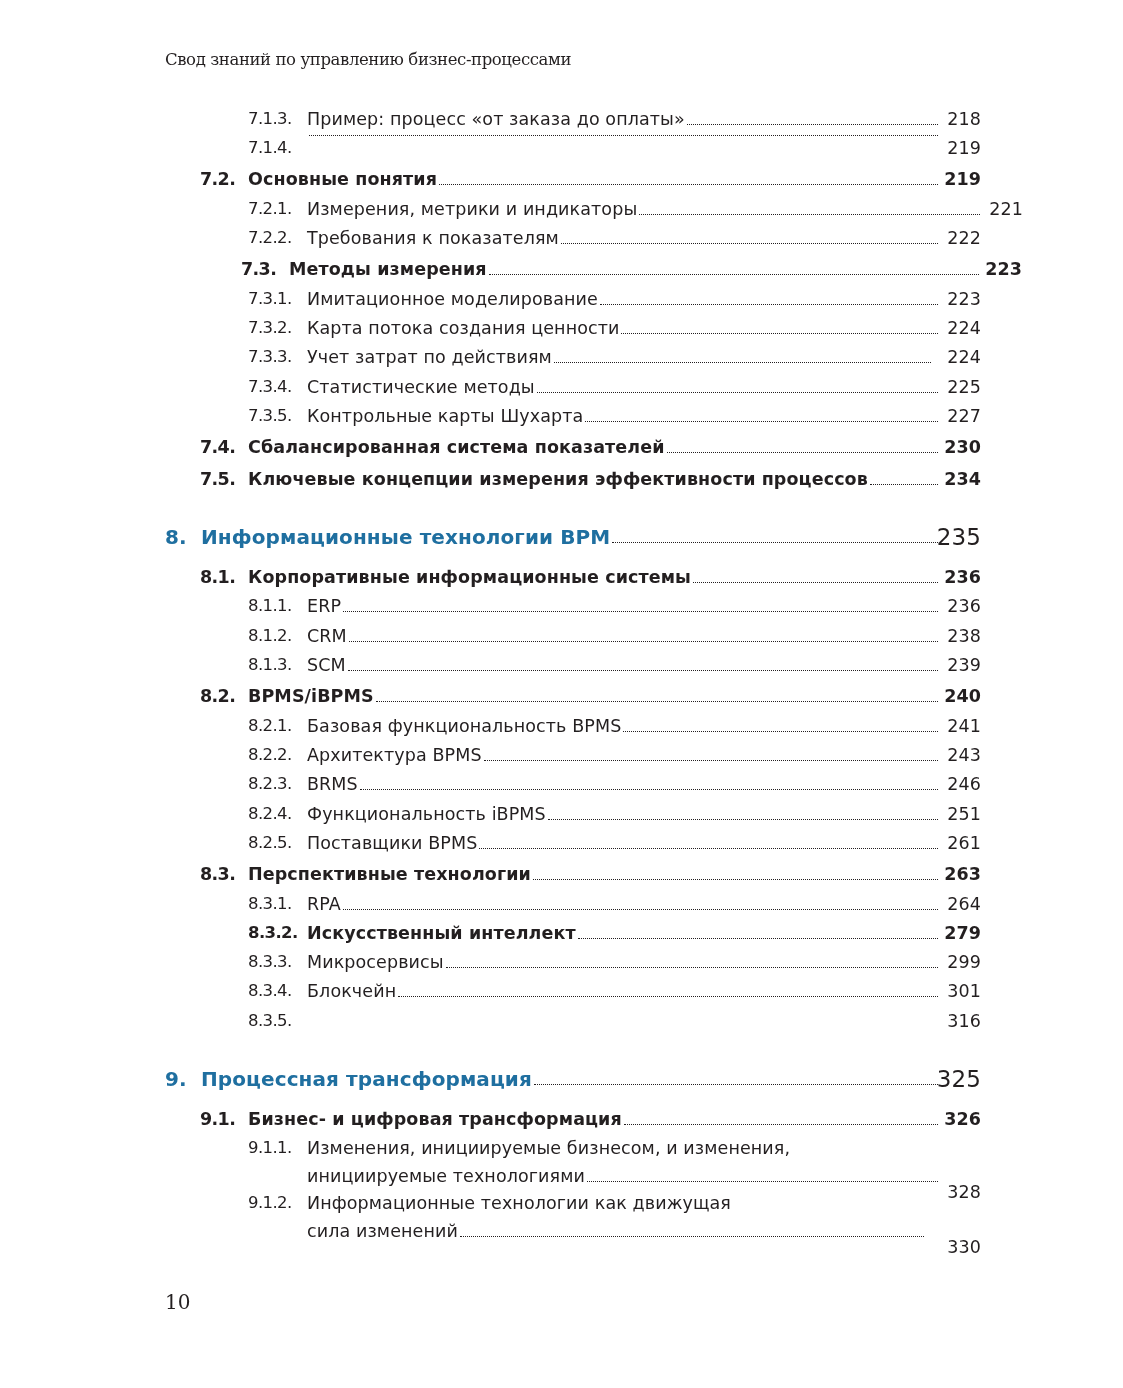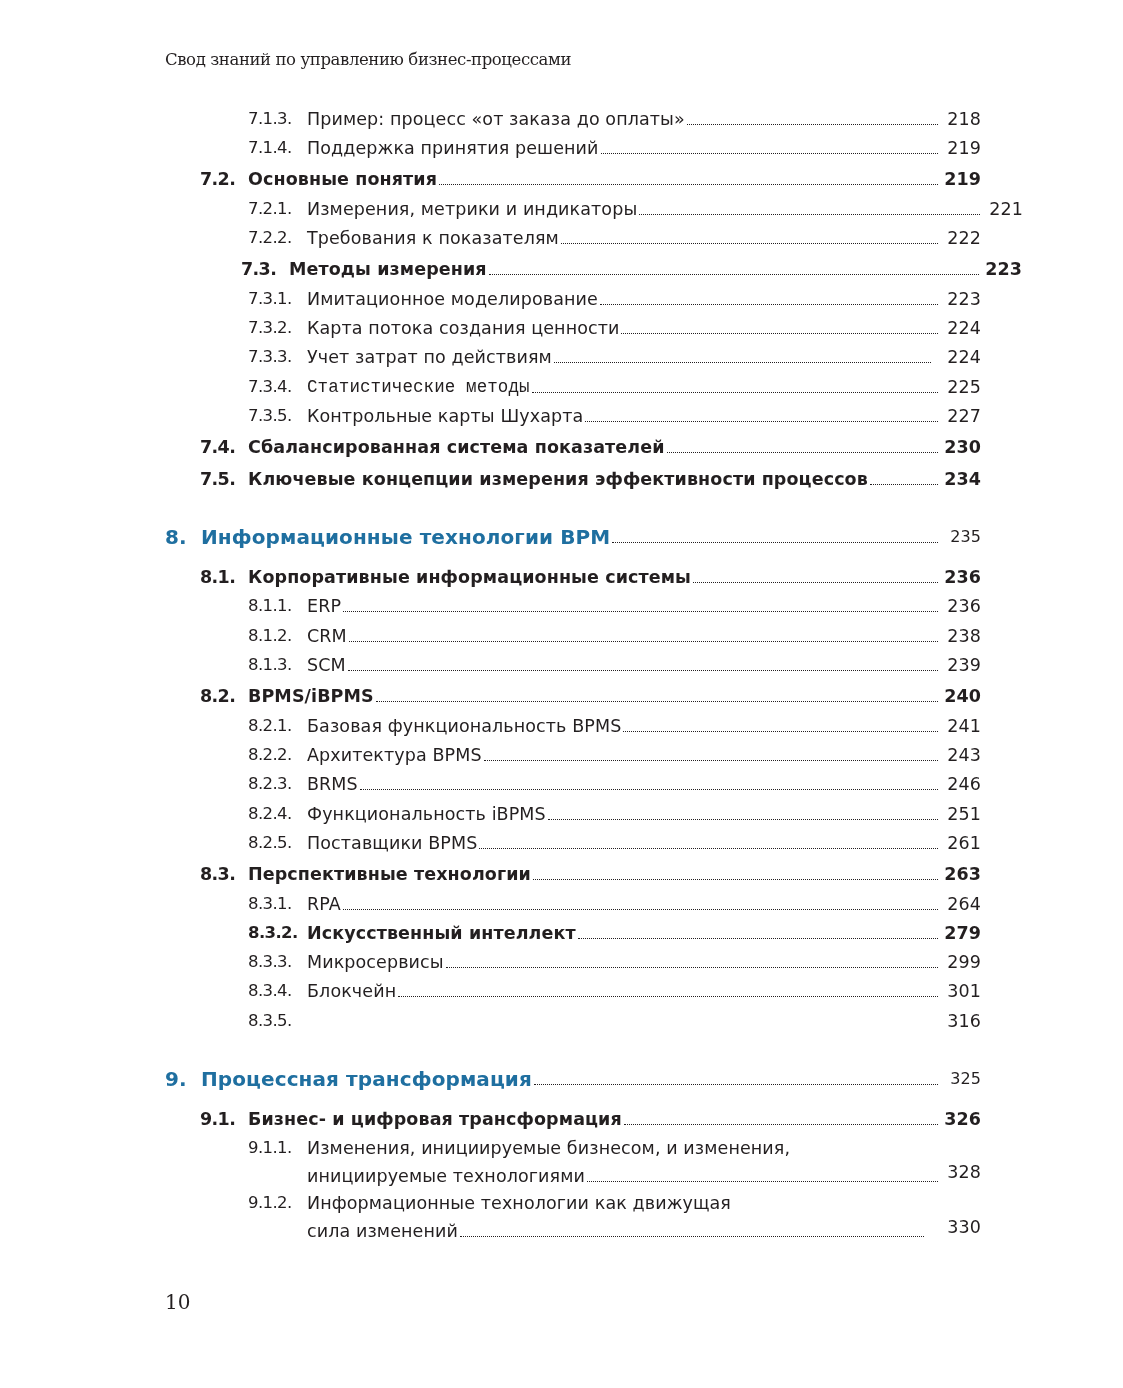--- a/index.html
+++ b/index.html
@@ -29,46 +29,45 @@
 
   .lvl3 .num { left: 248px; font-size: 16.5px; letter-spacing: -0.6px; }
   .lvl3 .title-wrap { left: 307px; }
   .lvl2 { font-weight: bold; }
   .lvl2 .num { left: 200px; letter-spacing: -0.6px; }
   .lvl2 .title-wrap { left: 248px; }
   .lvl1 { font-weight: bold; font-size: 20px; color: #1f6fa0; }
   .lvl1 .num { left: 165px; }
   .lvl1 .title-wrap { left: 201px; }
   .lvl1 .leader { border-bottom-color: #231f20; }
-  .lvl1 .page { color: #231f20; font-weight: normal; font-size: 16px; }
+  .lvl1 .page { color: #231f20; font-weight: normal; font-size: 23px; }
 
   .title-wrap .title, .title-wrap .leader { }
   .twoline { height: 54px; }
   .twoline .line1 { position: absolute; left: 307px; top: 0; white-space: nowrap; }
   .twoline .title-wrap { top: 28px; }
-  .twoline .page { top: 24px; margin-left: 48px; }
+  .twoline .page { top: 44px; margin-left: 48px; }
 </style>
 </head>
 <body>
 
 <div class="running-head">Свод знаний по управлению бизнес-процессами</div>
 
 <div class="toc" id="toc">
     <div class="row lvl3" style="top: 106px;">
       <span class="num">7.1.3.</span>
       <div class="title-wrap" style="right: 182px;">
         <span class="title">Пример: процесс «от заказа до оплаты»</span>
         <span class="leader"></span>
       </div>
       <span class="page">218</span>
     </div>
     <div class="row lvl3" style="top: 135px;">
       <span class="num">7.1.4.</span>
       <div class="title-wrap" style="right: 182px;">
-        <span class="title">Поддержка принятия решений</span>
         <span class="leader"></span>
       </div>
       <span class="page">219</span>
     </div>
     <div class="row lvl2" style="top: 166px;">
       <span class="num">7.2.</span>
       <div class="title-wrap" style="right: 182px;">
         <span class="title">Основные понятия</span>
         <span class="leader"></span>
       </div>
@@ -117,21 +116,21 @@
     <div class="row lvl3" style="top: 344px;">
       <span class="num">7.3.3.</span>
       <div class="title-wrap" style="right: 189px;">
         <span class="title">Учет затрат по действиям</span>
         <span class="leader"></span>
       </div>
       <span class="page">224</span>
     </div>
     <div class="row lvl3" style="top: 374px;">
       <span class="num">7.3.4.</span>
-      <div class="title-wrap" style="right: 182px; font-family: Liberation Mono, monospace;">
+      <div class="title-wrap" style="right: 182px;">
         <span class="title">Статистические методы</span>
         <span class="leader"></span>
       </div>
       <span class="page">225</span>
     </div>
     <div class="row lvl3" style="top: 403px;">
       <span class="num">7.3.5.</span>
       <div class="title-wrap" style="right: 182px;">
         <span class="title">Контрольные карты Шухарта</span>
         <span class="leader"></span>

